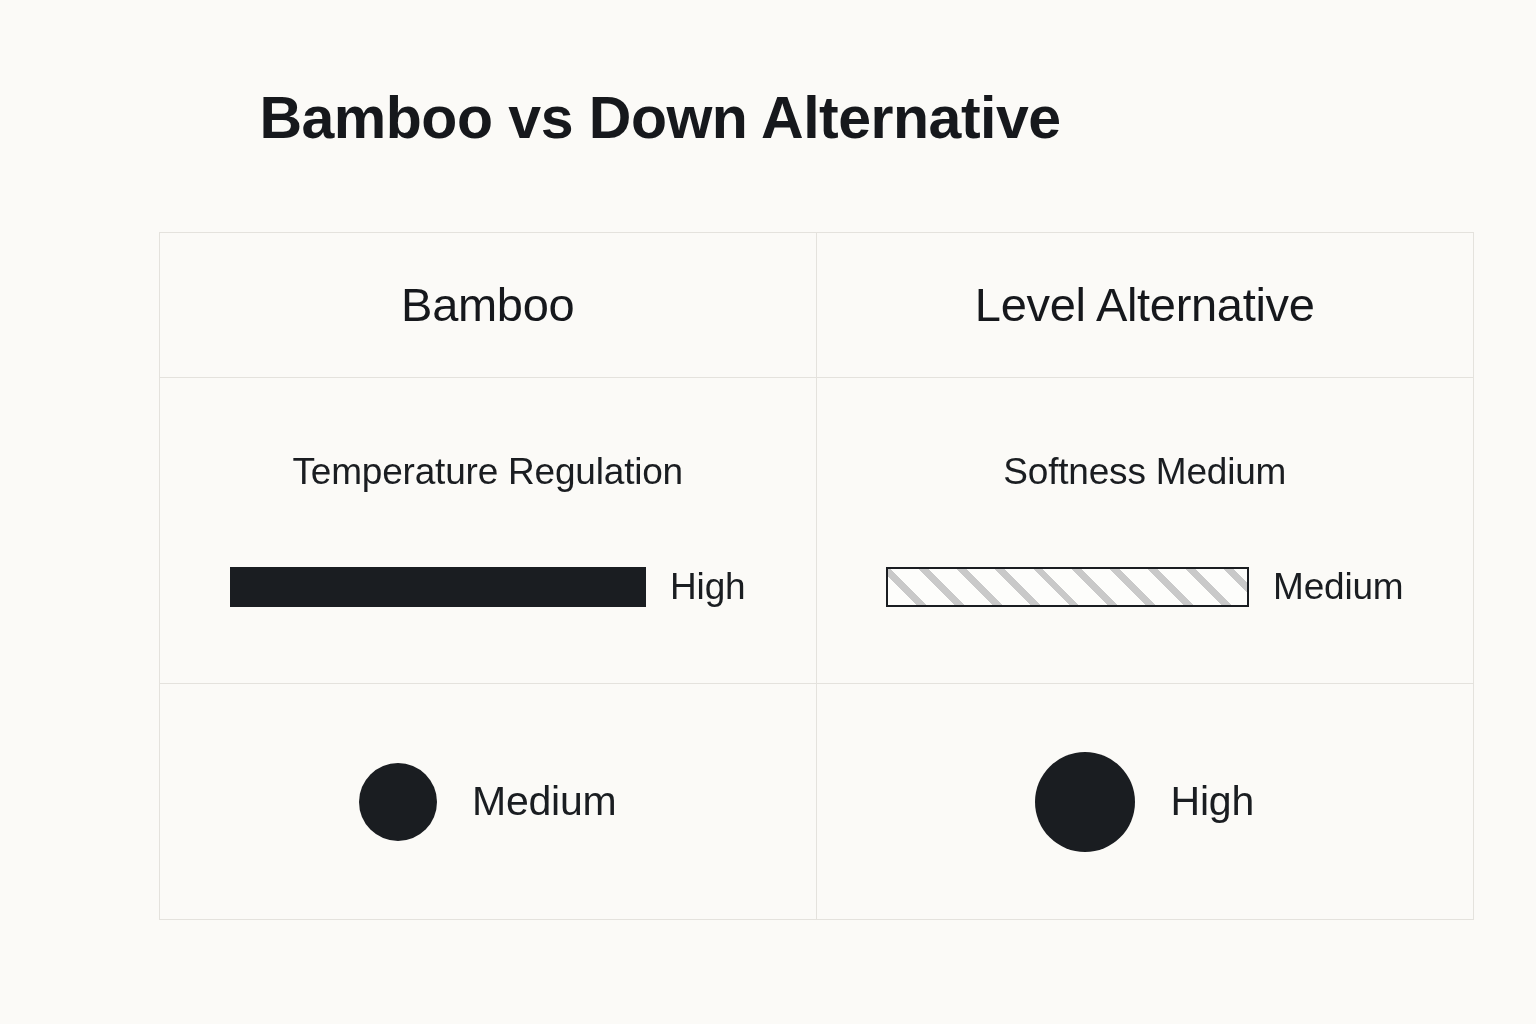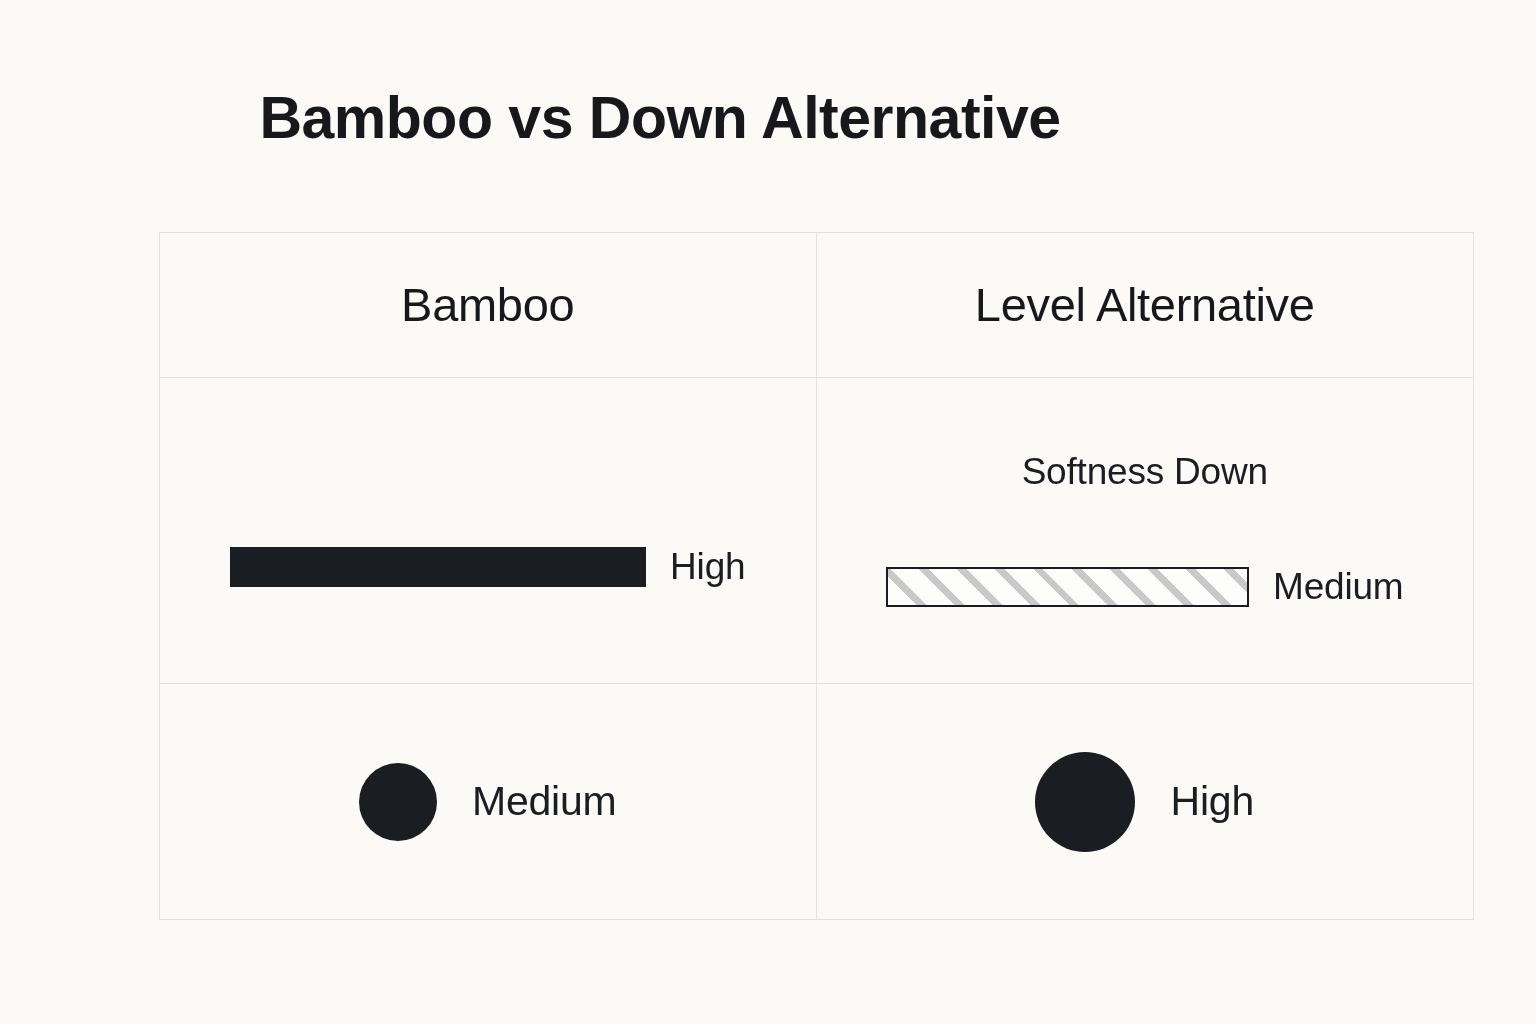--- a/index.html
+++ b/index.html
@@ -153,28 +153,29 @@
       <span class="col-title">Bamboo</span>
     </div>
     <div class="table-cell">
       <span class="col-title">Level Alternative</span>
     </div>
   </div>
 
   <div class="table-row row-metric">
 
     <div class="table-cell cell-left">
+      <span class="metric-label">Temperature Regulation</span>
       <div class="metric-gauge">
         <div class="bar bar-solid"></div>
         <span class="gauge-value">High</span>
       </div>
     </div>
 
     <div class="table-cell">
-      <span class="metric-label">Softness Down</span>
+      <span class="metric-label">Softness Medium</span>
       <div class="metric-gauge">
         <div class="bar bar-hatched"></div>
         <span class="gauge-value">Medium</span>
       </div>
     </div>
   </div>
 
   <div class="table-row row-rating">
 
     <div class="table-cell cell-left">

